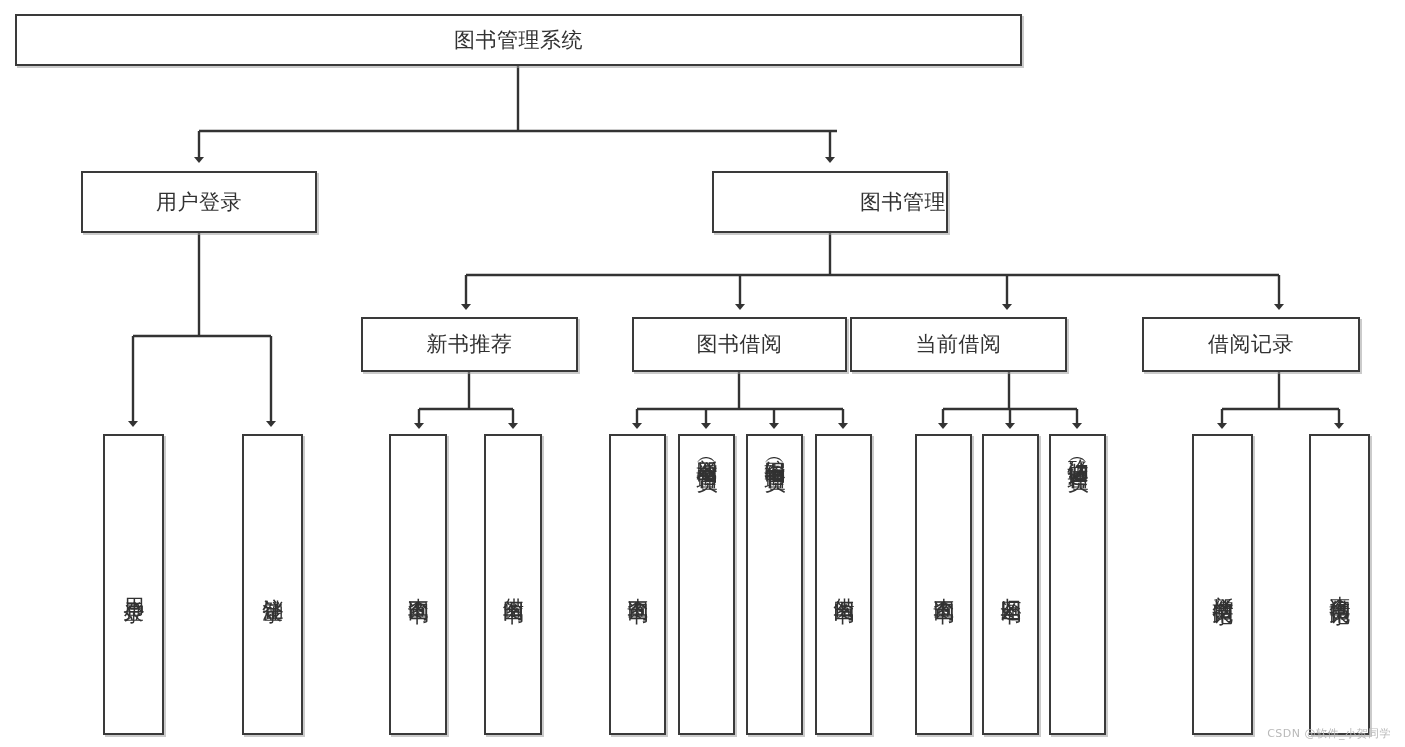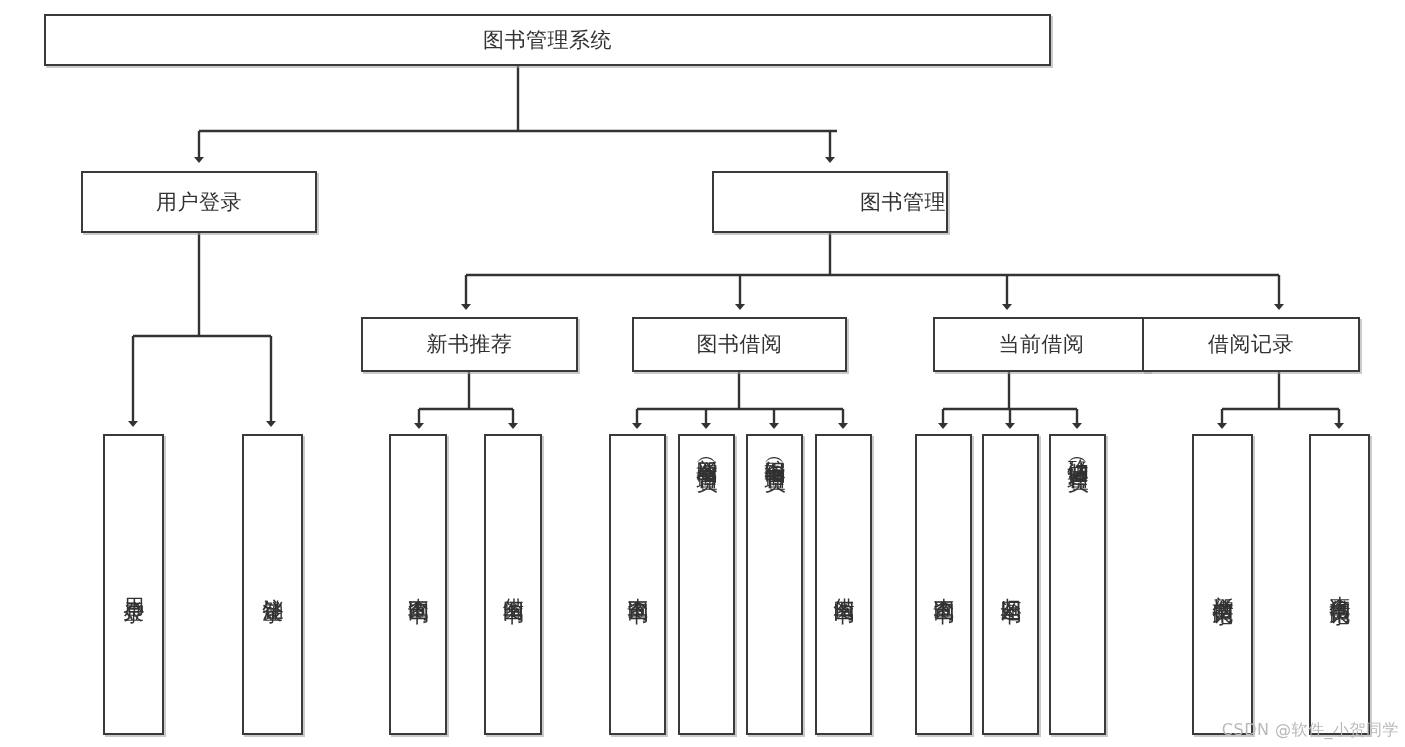--- a/index.html
+++ b/index.html
@@ -56,23 +56,23 @@
     line-height: 1.28;
     letter-spacing: 2px;
     white-space: nowrap;
   }
   .node.vert.centered {
     align-items: center;
     padding-top: 0;
   }
   .watermark {
     position: absolute;
-    right: 6px;
+    right: 14px;
     bottom: 6px;
-    font-size: 16px;
+    font-size: 11px;
     color: #b9b9b9;
     letter-spacing: 0.5px;
     white-space: nowrap;
   }
 </style>
 </head>
 <body>
 
 <div id="canvas">
 
@@ -119,38 +119,38 @@
       <path d="M1010,409 L1010,426" marker-end="url(#arrow)"></path>
       <path d="M1077,409 L1077,426" marker-end="url(#arrow)"></path>
 
       <path d="M1279,372 L1279,409"></path>
       <path d="M1222,409 L1339,409"></path>
       <path d="M1222,409 L1222,426" marker-end="url(#arrow)"></path>
       <path d="M1339,409 L1339,426" marker-end="url(#arrow)"></path>
     </g>
   </svg>
 
-  <div class="node" style="left:15px; top:14px; width:1007px; height:52px;margin-left:29px;">
+  <div class="node" style="left:15px; top:14px; width:1007px; height:52px;">
     <span class="label">图书管理系统</span>
   </div>
 
   <div class="node" style="left:81px; top:171px; width:236px; height:62px;">
     <span class="label">用户登录</span>
   </div>
   <div class="node" style="left:712px; top:171px; width:236px; height:62px;justify-content:flex-end;">
     <span class="label">图书管理</span>
   </div>
 
   <div class="node" style="left:361px; top:317px; width:217px; height:55px;">
     <span class="label">新书推荐</span>
   </div>
   <div class="node" style="left:632px; top:317px; width:215px; height:55px;">
     <span class="label">图书借阅</span>
   </div>
-  <div class="node" style="left:933px; top:317px; width:217px; height:55px;">
+  <div class="node" style="left:850px; top:317px; width:217px; height:55px;">
     <span class="label">当前借阅</span>
   </div>
   <div class="node" style="left:1142px; top:317px; width:218px; height:55px;">
     <span class="label">借阅记录</span>
   </div>
 
   <div class="node vert centered" style="left:103px; top:434px; width:61px; height:301px;">
     <span class="label">用户登录</span>
   </div>
   <div class="node vert centered" style="left:242px; top:434px; width:61px; height:301px;">

